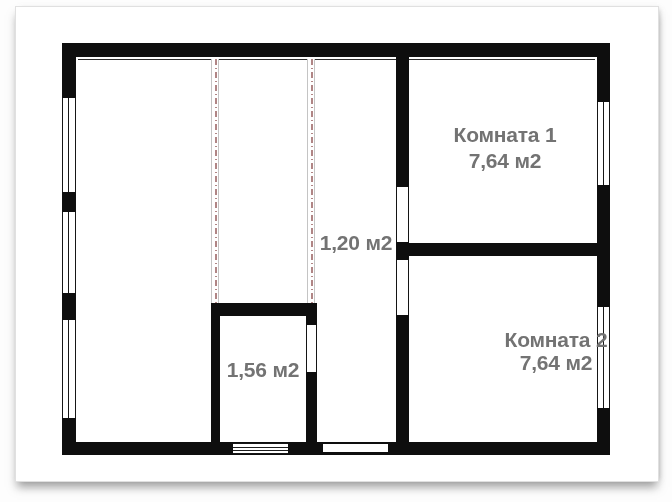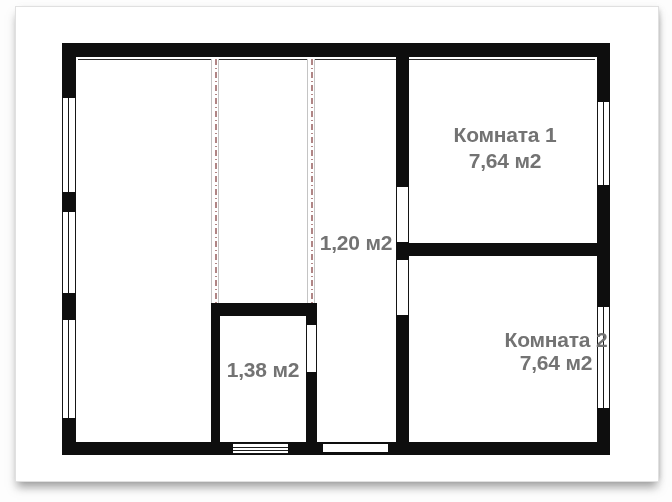--- a/index.html
+++ b/index.html
@@ -88,21 +88,21 @@
       <div class="dash"></div>
     </div>
     <div class="part" style="left:307px;top:59px;height:244px;">
       <div class="dash"></div>
     </div>
 
     <div class="lbl" style="left:356px;top:231px;">
       <div>1,20 м2</div>
     </div>
     <div class="lbl" style="left:263px;top:358px;">
-      <div>1,38 м2</div>
+      <div>1,56 м2</div>
     </div>
     <div class="lbl" style="left:505px;top:122px;line-height:26px;">
       <div>Комната 1</div>
       <div>7,64 м2</div>
     </div>
     <div class="lbl" style="left:522px;top:328px;margin-left:34px;">
       <div>Комната 2</div>
       <div>7,64 м2</div>
     </div>
 

